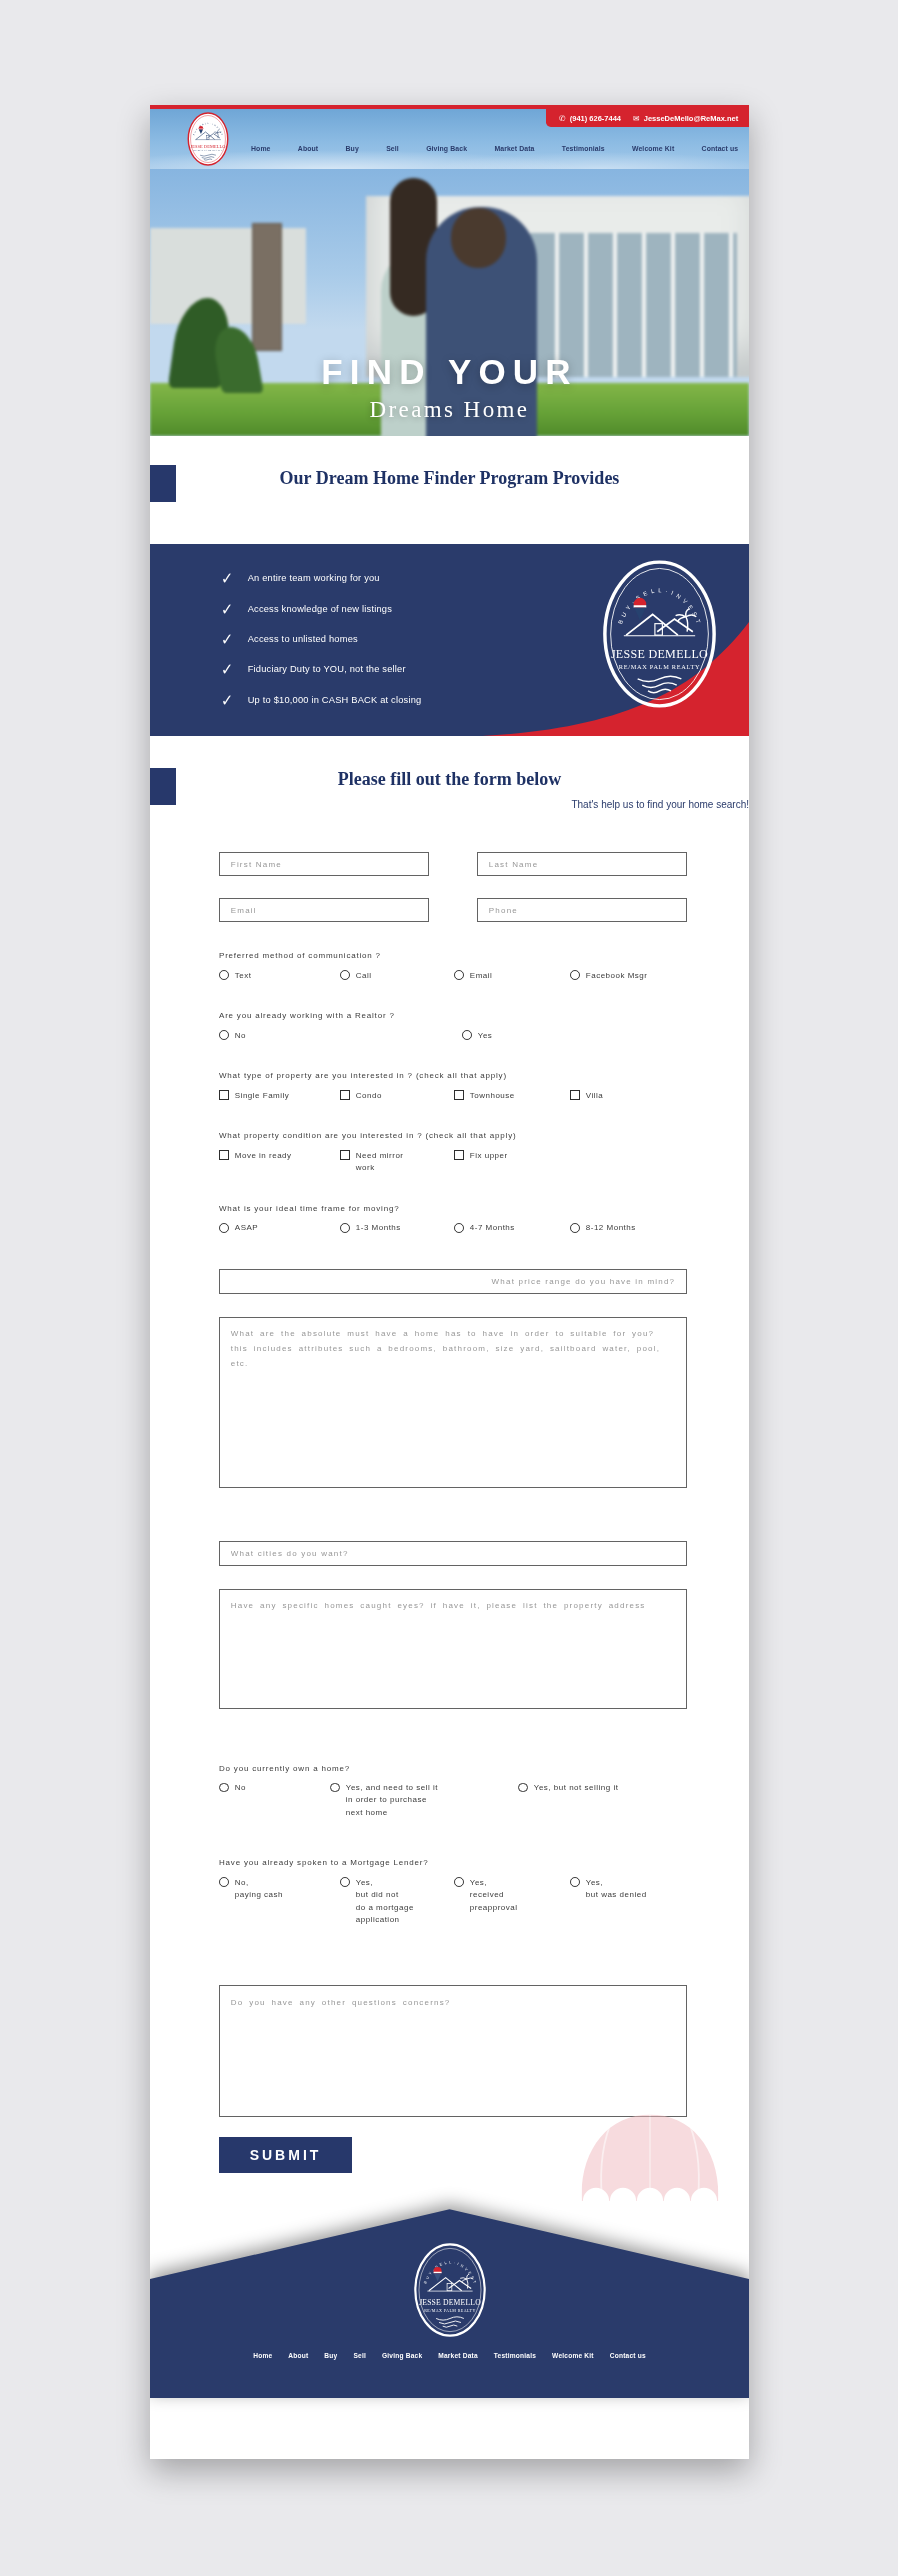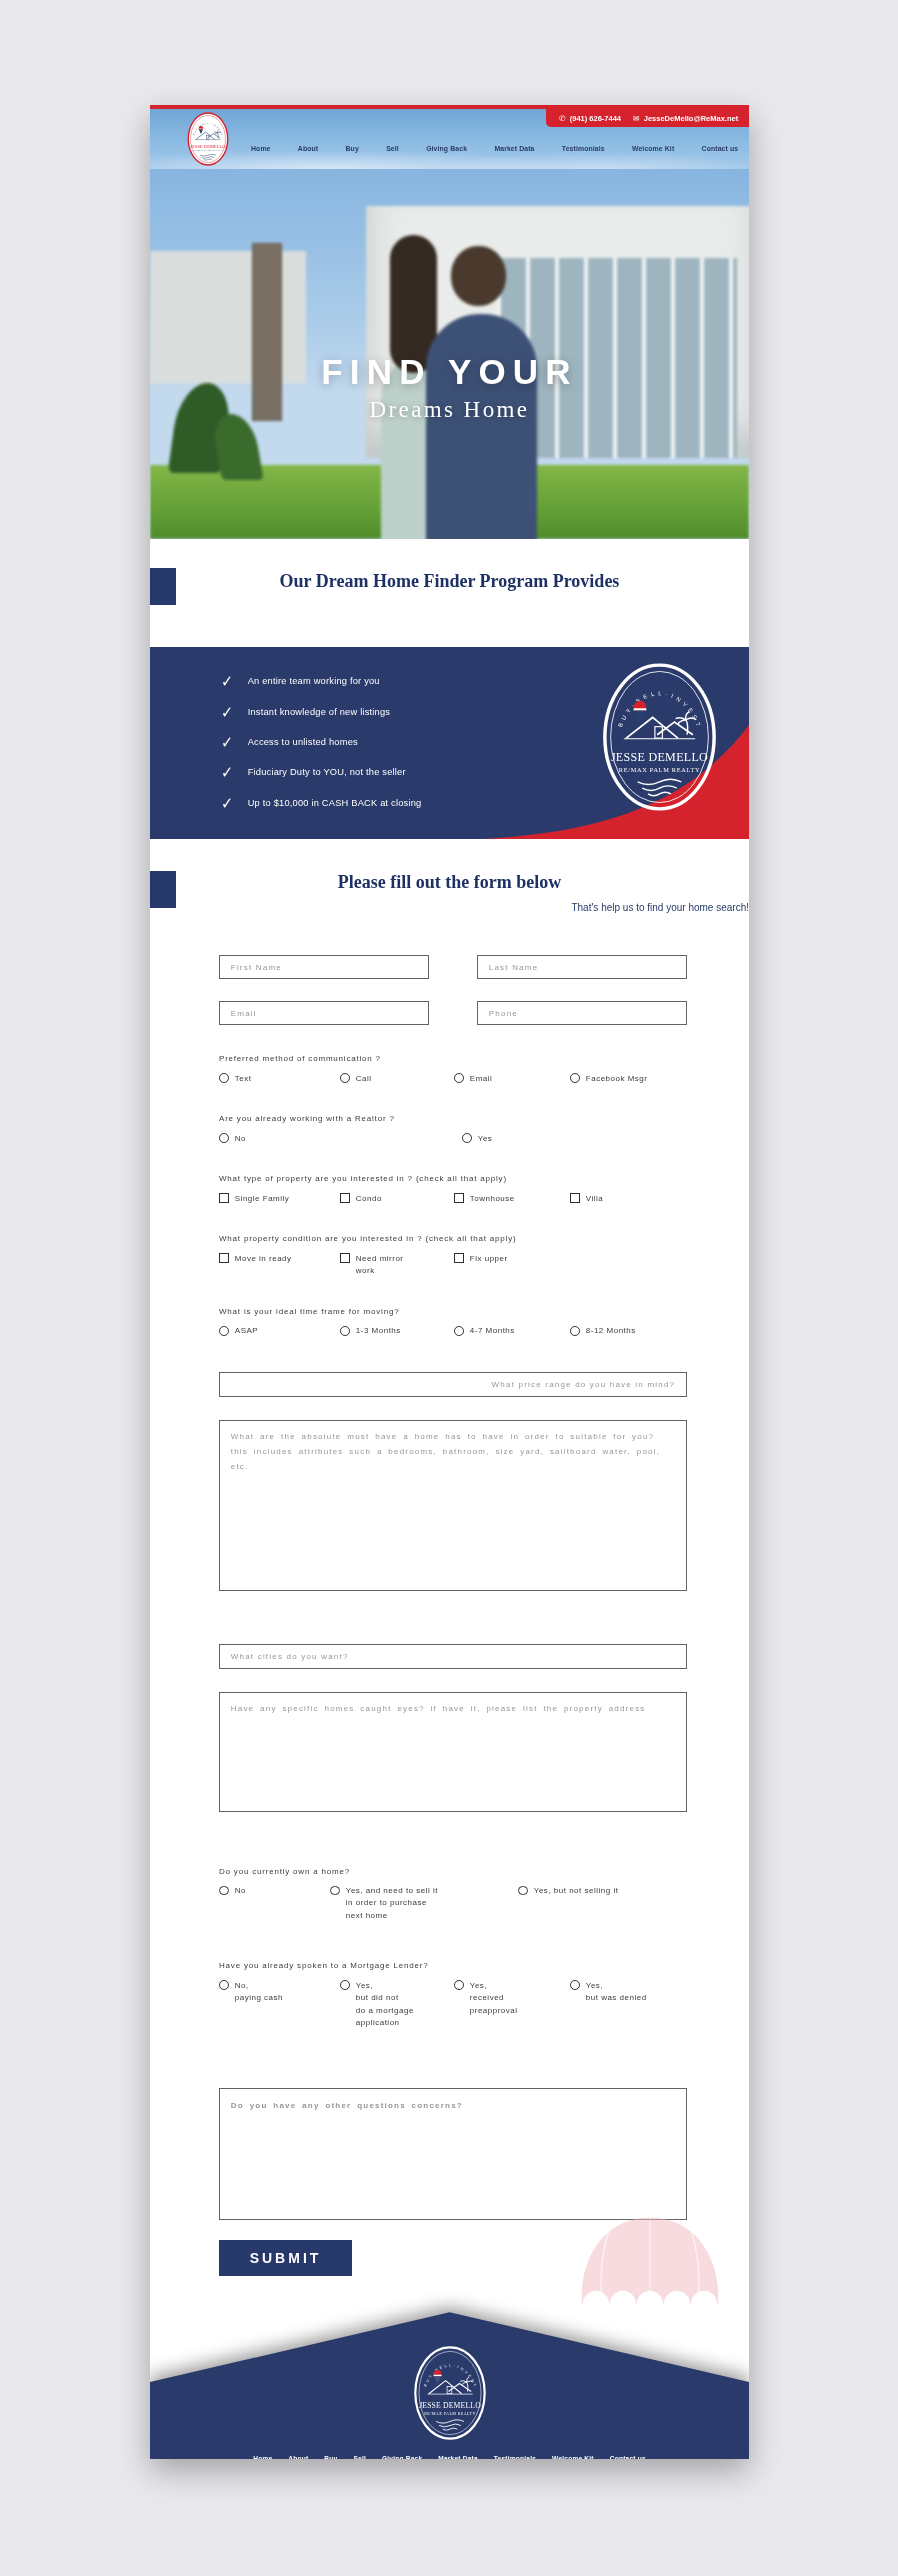--- a/index.html
+++ b/index.html
@@ -19,21 +19,21 @@
   .contact{position:absolute;top:0;right:0;height:18px;display:flex;align-items:center;gap:12px;
     background:#d5232e;color:#fff;padding:0 10.8px 0 13px;border-radius:0 0 0 4.8px;font-size:7.5px;font-weight:bold;z-index:5;}
   .contact .citem{display:flex;align-items:center;gap:4.2px;}
   .contact .glyph{font-family:"DejaVu Sans",sans-serif;font-size:7.8px;}
   .hlogo{position:absolute;left:31px;top:3px;width:54px;height:54px;z-index:4;}
   .nav{position:absolute;left:101px;right:10.8px;top:18px;bottom:0;display:flex;align-items:center;
     justify-content:space-between;z-index:3;}
   .nav a{color:#2a3b6b;font-size:6.9px;font-weight:bold;text-decoration:none;letter-spacing:0.1px;}
 
   
-  .hero{position:relative;height:370px;overflow:hidden;background:linear-gradient(180deg,#87b5e0 0%,#a9cbe9 40%,#c2d9ee 60%);}
+  .hero{position:relative;height:267px;overflow:hidden;background:linear-gradient(180deg,#87b5e0 0%,#a9cbe9 40%,#c2d9ee 60%);}
   .scene{position:absolute;inset:0;filter:blur(1.8px);}
   .h-house{position:absolute;left:36%;top:10%;width:66%;height:68%;background:#e9ecea;
     box-shadow:inset 0 -24px 36px rgba(120,130,135,.35);}
   .h-glass{position:absolute;left:58%;top:24%;width:40%;height:54%;
     background:repeating-linear-gradient(90deg,#f2f4f3 0 4.2px,#9eb4bf 4.2px 29px);}
   .h-left{position:absolute;left:0;top:22%;width:26%;height:36%;background:#d9dedc;}
   .h-pillar{position:absolute;left:17%;top:20%;width:5%;height:48%;background:#7a6f63;
     box-shadow:inset 0 0 0 1.2px rgba(50,45,40,.25);}
   .h-lawn{position:absolute;left:0;bottom:0;width:100%;height:20%;
     background:linear-gradient(180deg,#83b648 0%,#64a036 60%,#4f8a2a 100%);}
@@ -86,21 +86,21 @@
   .opt{display:flex;align-items:flex-start;gap:6px;cursor:pointer;}
   .radio,.chk{flex:none;width:7.8px;height:7.8px;border:1px solid #2e2e2e;margin-top:0.6px;background:#fff;}
   .radio{border-radius:50%;}
   .opt-label{font-size:8px;color:#3b3b3b;letter-spacing:0.5px;line-height:1.55;white-space:pre-line;}
   .mt-price{margin-top:34px;text-align:right;}
   .mt-ta1{margin-top:23px;}
   .mt-cities{margin-top:51px;}
   .mt-ta2{margin-top:23px;}
   .mt-q6{margin-top:53px;}
   .mt-q7{margin-top:39px;}
-  .mt-ta3{margin-top:59px;font-weight:bold;}
+  .mt-ta3{margin-top:59px;}
   .submit{margin-top:18px;width:133px;height:36px;background:#27386b;color:#fff;border:none;
     font-family:Liberation Sans, sans-serif;font-size:14px;font-weight:bold;letter-spacing:3px;cursor:pointer;}
   .balloon{position:absolute;left:428px;top:1375px;width:144px;height:234px;opacity:.5;z-index:1;}
 
   
   .footer{position:relative;height:189px;background:#fff;z-index:3;}
   .chevron-wrap{position:absolute;inset:0;filter:drop-shadow(0 -4.8px 8.4px rgba(0,0,0,.4));}
   .chevron{position:absolute;inset:0;background:#2a3b6b;
     clip-path:polygon(50% 0%,100% 37%,100% 100%,0% 100%,0% 37%);}
   .flogo{position:absolute;left:50%;top:33px;transform:translateX(-50%);width:73px;height:96px;}
@@ -201,21 +201,21 @@
       <svg class="swoosh" viewBox="0 0 1000 320" preserveAspectRatio="none">
         <path d="M1000,130 C905,255 770,308 555,320 L1000,320 Z" fill="#d5232e"></path>
       </svg>
       <div class="blist">
         <div class="bitem">
           <span class="bcheck">✓</span>
           <span>An entire team working for you</span>
         </div>
         <div class="bitem">
           <span class="bcheck">✓</span>
-          <span>Instant knowledge of new listings</span>
+          <span>Access knowledge of new listings</span>
         </div>
         <div class="bitem">
           <span class="bcheck">✓</span>
           <span>Access to unlisted homes</span>
         </div>
         <div class="bitem">
           <span class="bcheck">✓</span>
           <span>Fiduciary Duty to YOU, not the seller</span>
         </div>
         <div class="bitem">

